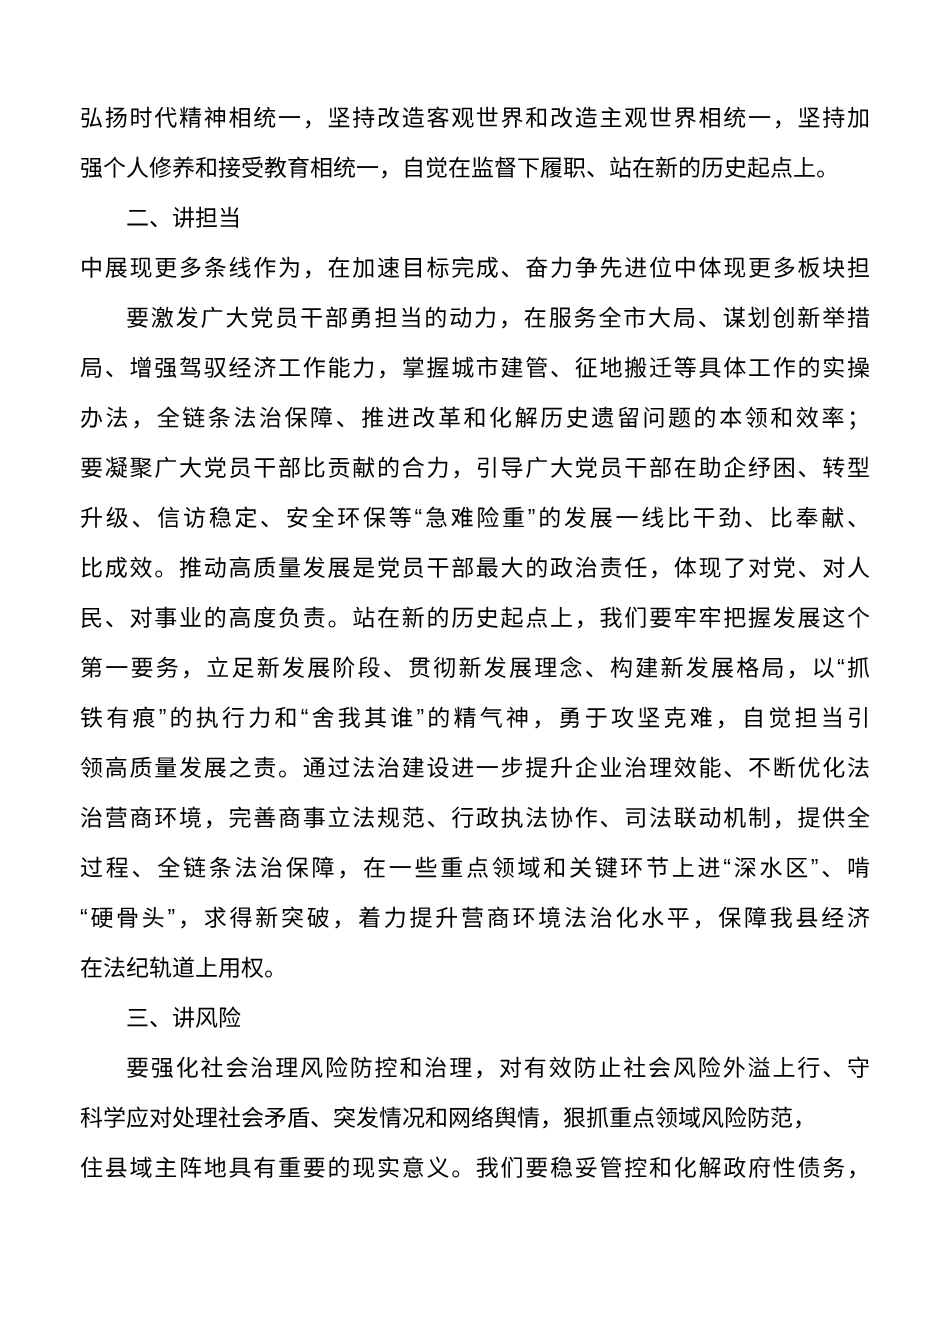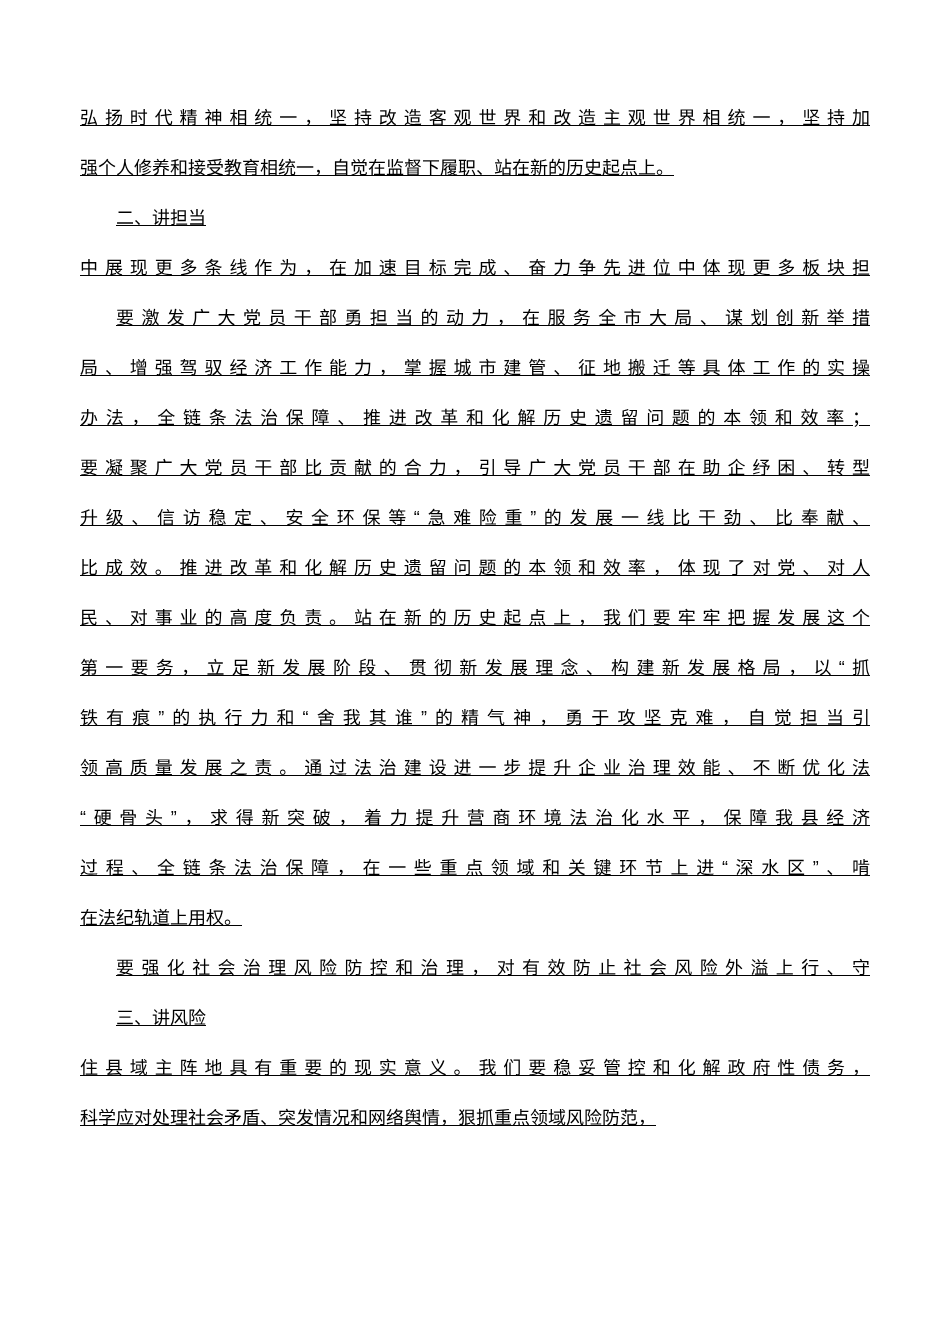--- a/index.html
+++ b/index.html
@@ -18,25 +18,24 @@
   .doc-text {
     position: absolute;
     left: 80px;
     top: 93px;
     width: 790px;
     color: #000000;
   }
   .text-line {
     height: 50px;
     line-height: 50px;
-    font-size: 18px;
+    font-size: 23px;
     white-space: nowrap;
     color: #000000;
     text-align: left;
-    text-decoration: underline;
   }
   
   .text-line.fill {
     white-space: normal;
     text-align: justify;
     text-align-last: justify;
     text-justify: inter-character;
   }
   .text-line.indent {
     text-indent: 2em;
@@ -49,26 +48,27 @@
   <div class="doc-text">
       <div class="text-line fill">弘扬时代精神相统一，坚持改造客观世界和改造主观世界相统一，坚持加</div>
       <div class="text-line">强个人修养和接受教育相统一，自觉在监督下履职、站在新的历史起点上。</div>
       <div class="text-line indent">二、讲担当</div>
       <div class="text-line fill">中展现更多条线作为，在加速目标完成、奋力争先进位中体现更多板块担</div>
       <div class="text-line fill indent">要激发广大党员干部勇担当的动力，在服务全市大局、谋划创新举措</div>
       <div class="text-line fill">局、增强驾驭经济工作能力，掌握城市建管、征地搬迁等具体工作的实操</div>
       <div class="text-line fill">办法，全链条法治保障、推进改革和化解历史遗留问题的本领和效率；</div>
       <div class="text-line fill">要凝聚广大党员干部比贡献的合力，引导广大党员干部在助企纾困、转型</div>
       <div class="text-line fill">升级、信访稳定、安全环保等“急难险重”的发展一线比干劲、比奉献、</div>
-      <div class="text-line fill">比成效。推进改革和化解历史遗留问题的本领和效率，体现了对党、对人</div>
+      <div class="text-line fill">比成效。推动高质量发展是党员干部最大的政治责任，体现了对党、对人</div>
       <div class="text-line fill">民、对事业的高度负责。站在新的历史起点上，我们要牢牢把握发展这个</div>
       <div class="text-line fill">第一要务，立足新发展阶段、贯彻新发展理念、构建新发展格局，以“抓</div>
       <div class="text-line fill">铁有痕”的执行力和“舍我其谁”的精气神，勇于攻坚克难，自觉担当引</div>
       <div class="text-line fill">领高质量发展之责。通过法治建设进一步提升企业治理效能、不断优化法</div>
+      <div class="text-line fill">治营商环境，完善商事立法规范、行政执法协作、司法联动机制，提供全</div>
+      <div class="text-line fill">过程、全链条法治保障，在一些重点领域和关键环节上进“深水区”、啃</div>
       <div class="text-line fill">“硬骨头”，求得新突破，着力提升营商环境法治化水平，保障我县经济</div>
-      <div class="text-line fill">过程、全链条法治保障，在一些重点领域和关键环节上进“深水区”、啃</div>
       <div class="text-line">在法纪轨道上用权。</div>
+      <div class="text-line indent">三、讲风险</div>
       <div class="text-line fill indent">要强化社会治理风险防控和治理，对有效防止社会风险外溢上行、守</div>
-      <div class="text-line indent">三、讲风险</div>
+      <div class="text-line">科学应对处理社会矛盾、突发情况和网络舆情，狠抓重点领域风险防范，</div>
       <div class="text-line fill">住县域主阵地具有重要的现实意义。我们要稳妥管控和化解政府性债务，</div>
-      <div class="text-line">科学应对处理社会矛盾、突发情况和网络舆情，狠抓重点领域风险防范，</div>
     </div>
 </div>
 
 </body></html>

